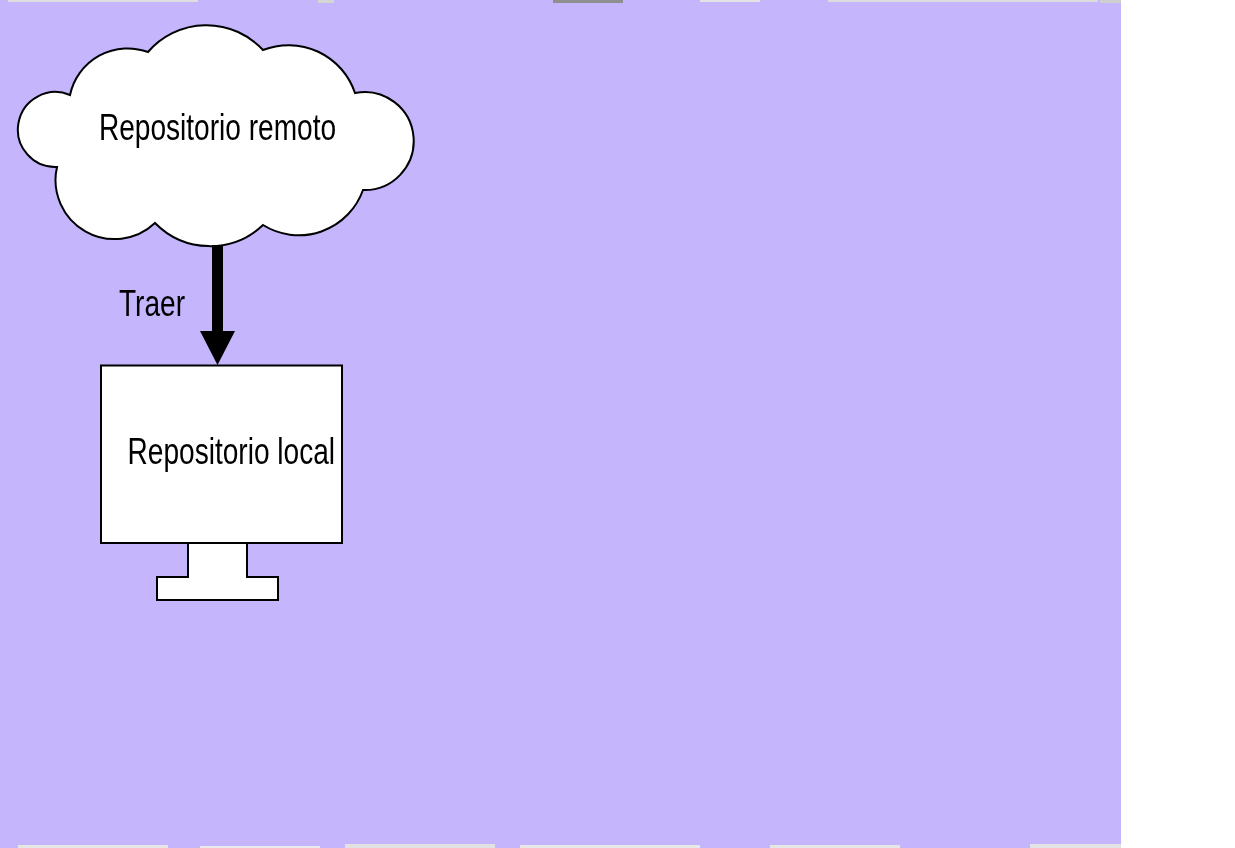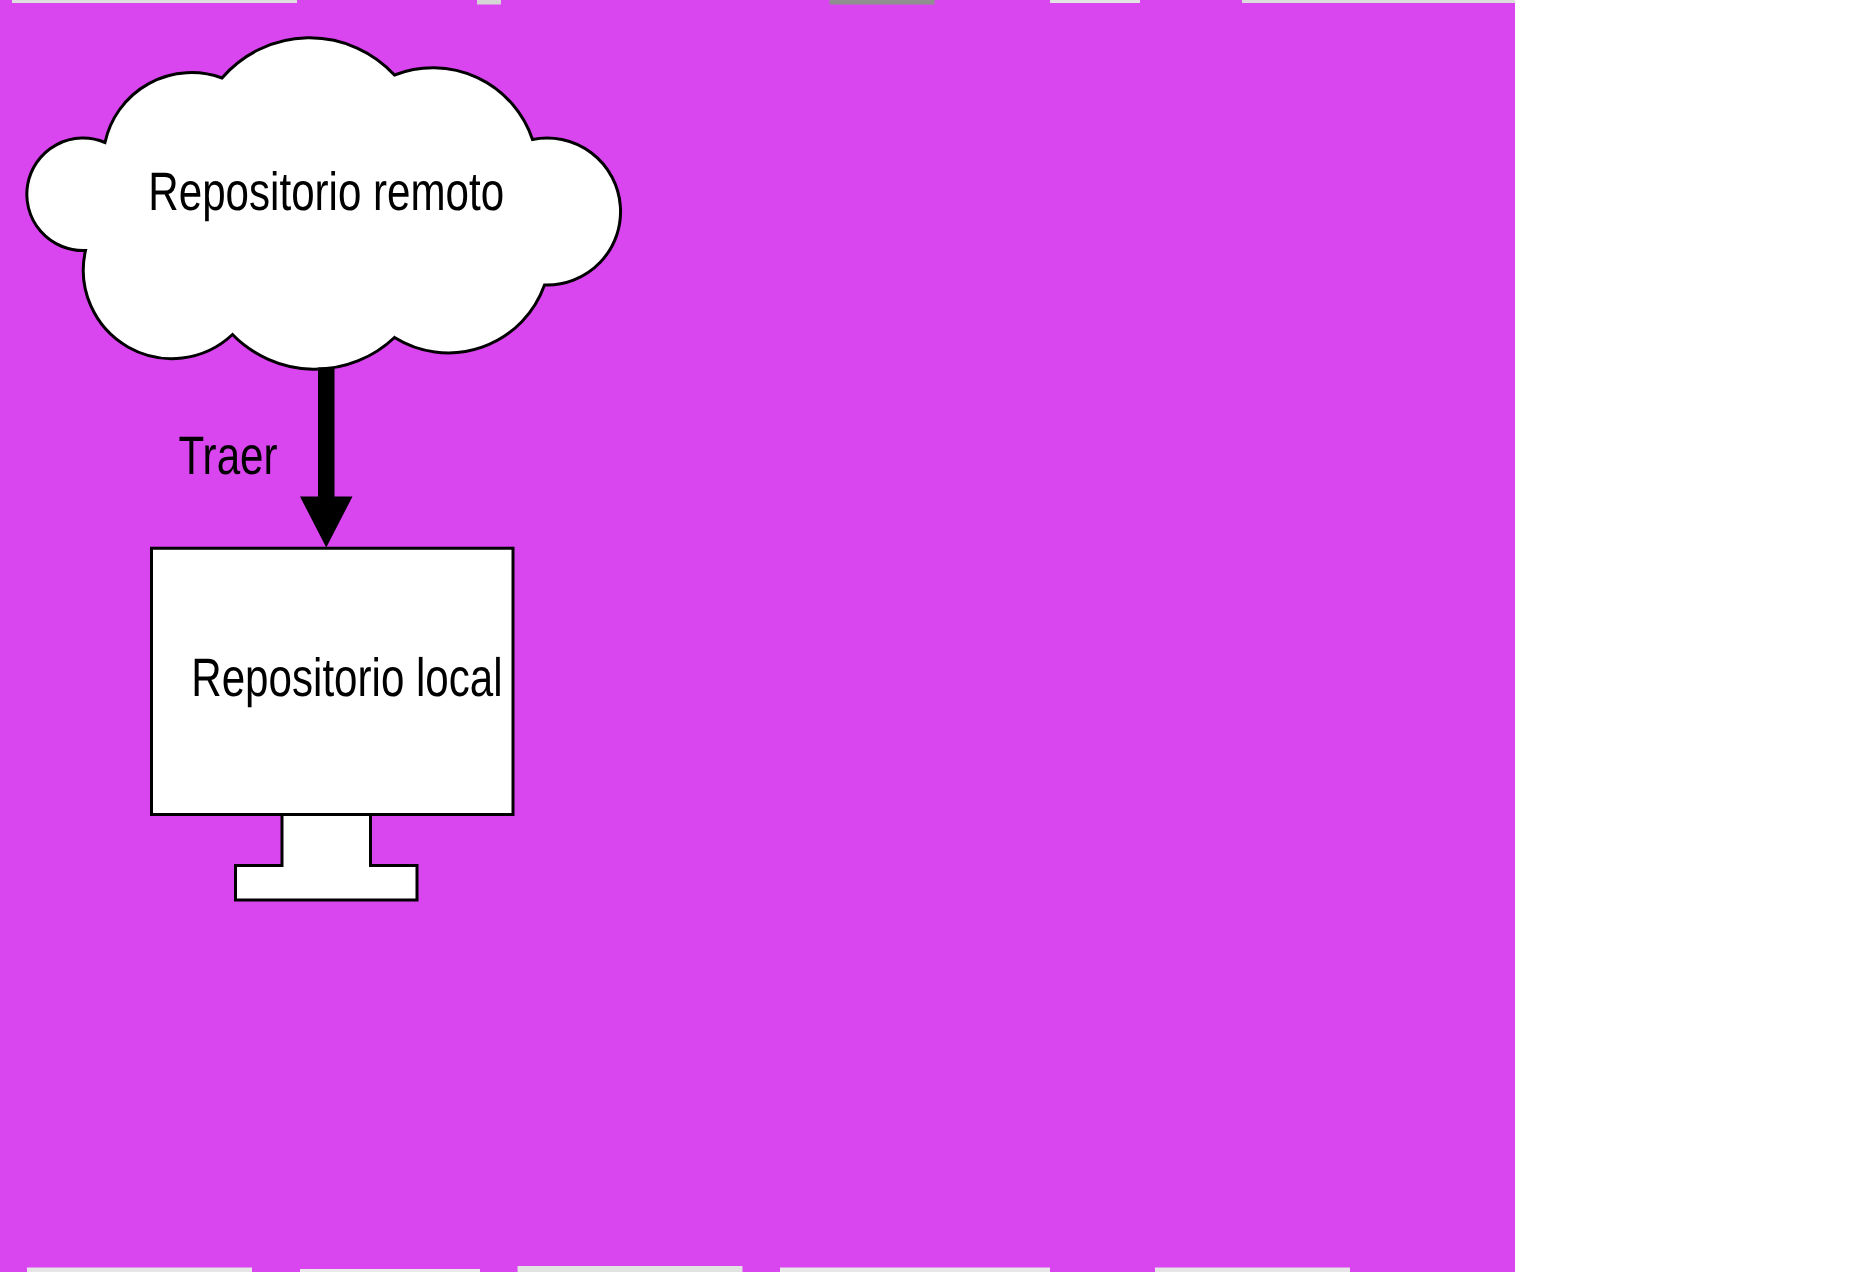--- a/index.html
+++ b/index.html
@@ -2,23 +2,23 @@
 <html><head>
 <meta charset="utf-8">
 <style>
   html, body {
     margin: 0;
     padding: 0;
     background: #ffffff;
   }
   .page {
     position: relative;
-    width: 1010px;
+    width: 1121px;
     height: 848px;
-    background: #d946ef;
+    background: #c4b5fd;
     overflow: hidden;
     font-family: "Liberation Sans", sans-serif;
   }
   .diagram-svg {
     position: absolute;
     left: 0;
     top: 0;
     width: 1235px;
     height: 848px;
   }

